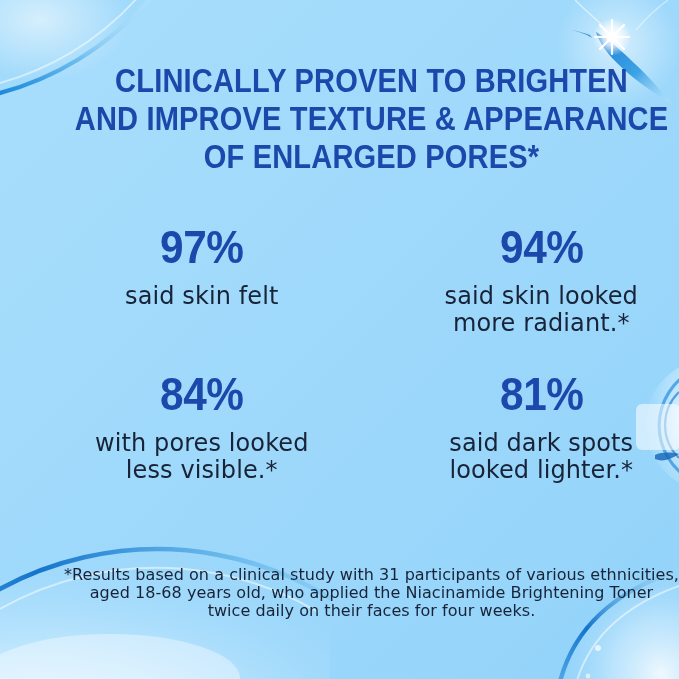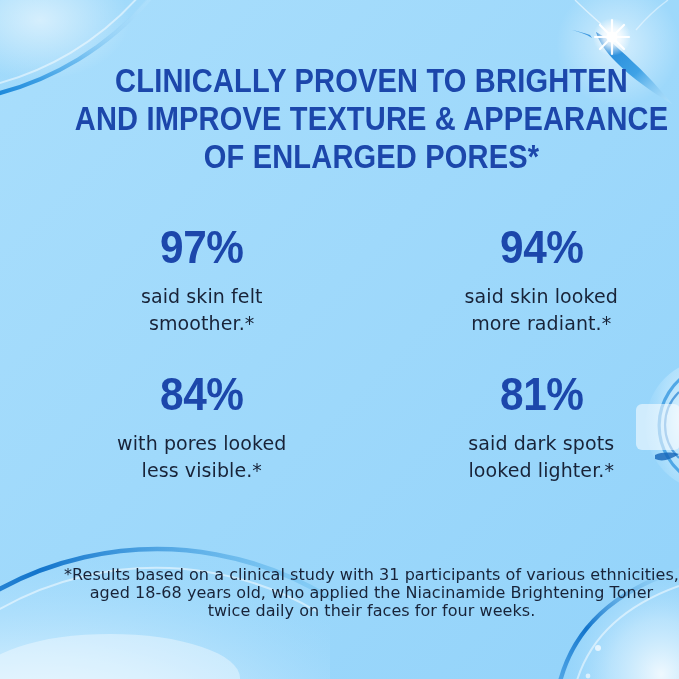--- a/index.html
+++ b/index.html
@@ -84,21 +84,21 @@
     font-size: 46px;
     line-height: 50px;
     letter-spacing: -0.5px;
     transform: scaleX(0.92);
   }
   .stat-text {
     display: block;
     margin-top: 11px;
     color: #182338;
     font-family: "DejaVu Sans", sans-serif;
-    font-size: 19px;
+    font-size: 24px;
     line-height: 27px;
     font-weight: 400;
     letter-spacing: 0.1px;
     text-align: center;
   }
   .stat-text .t-line {
     display: block;
     white-space: nowrap;
   }
 
@@ -245,21 +245,20 @@
       <span class="hl-line">AND IMPROVE TEXTURE &amp; APPEARANCE</span>
       <span class="hl-line">OF ENLARGED PORES*</span>
     </div>
 
     <div class="stats">
 
       <div class="stat">
         <span class="stat-value">97%</span>
         <span class="stat-text">
           <span class="t-line">said skin felt</span>
-          <span class="t-line">smoother.*</span>
         </span>
       </div>
 
       <div class="stat">
         <span class="stat-value">94%</span>
         <span class="stat-text">
           <span class="t-line">said skin looked</span>
           <span class="t-line">more radiant.*</span>
         </span>
       </div>

